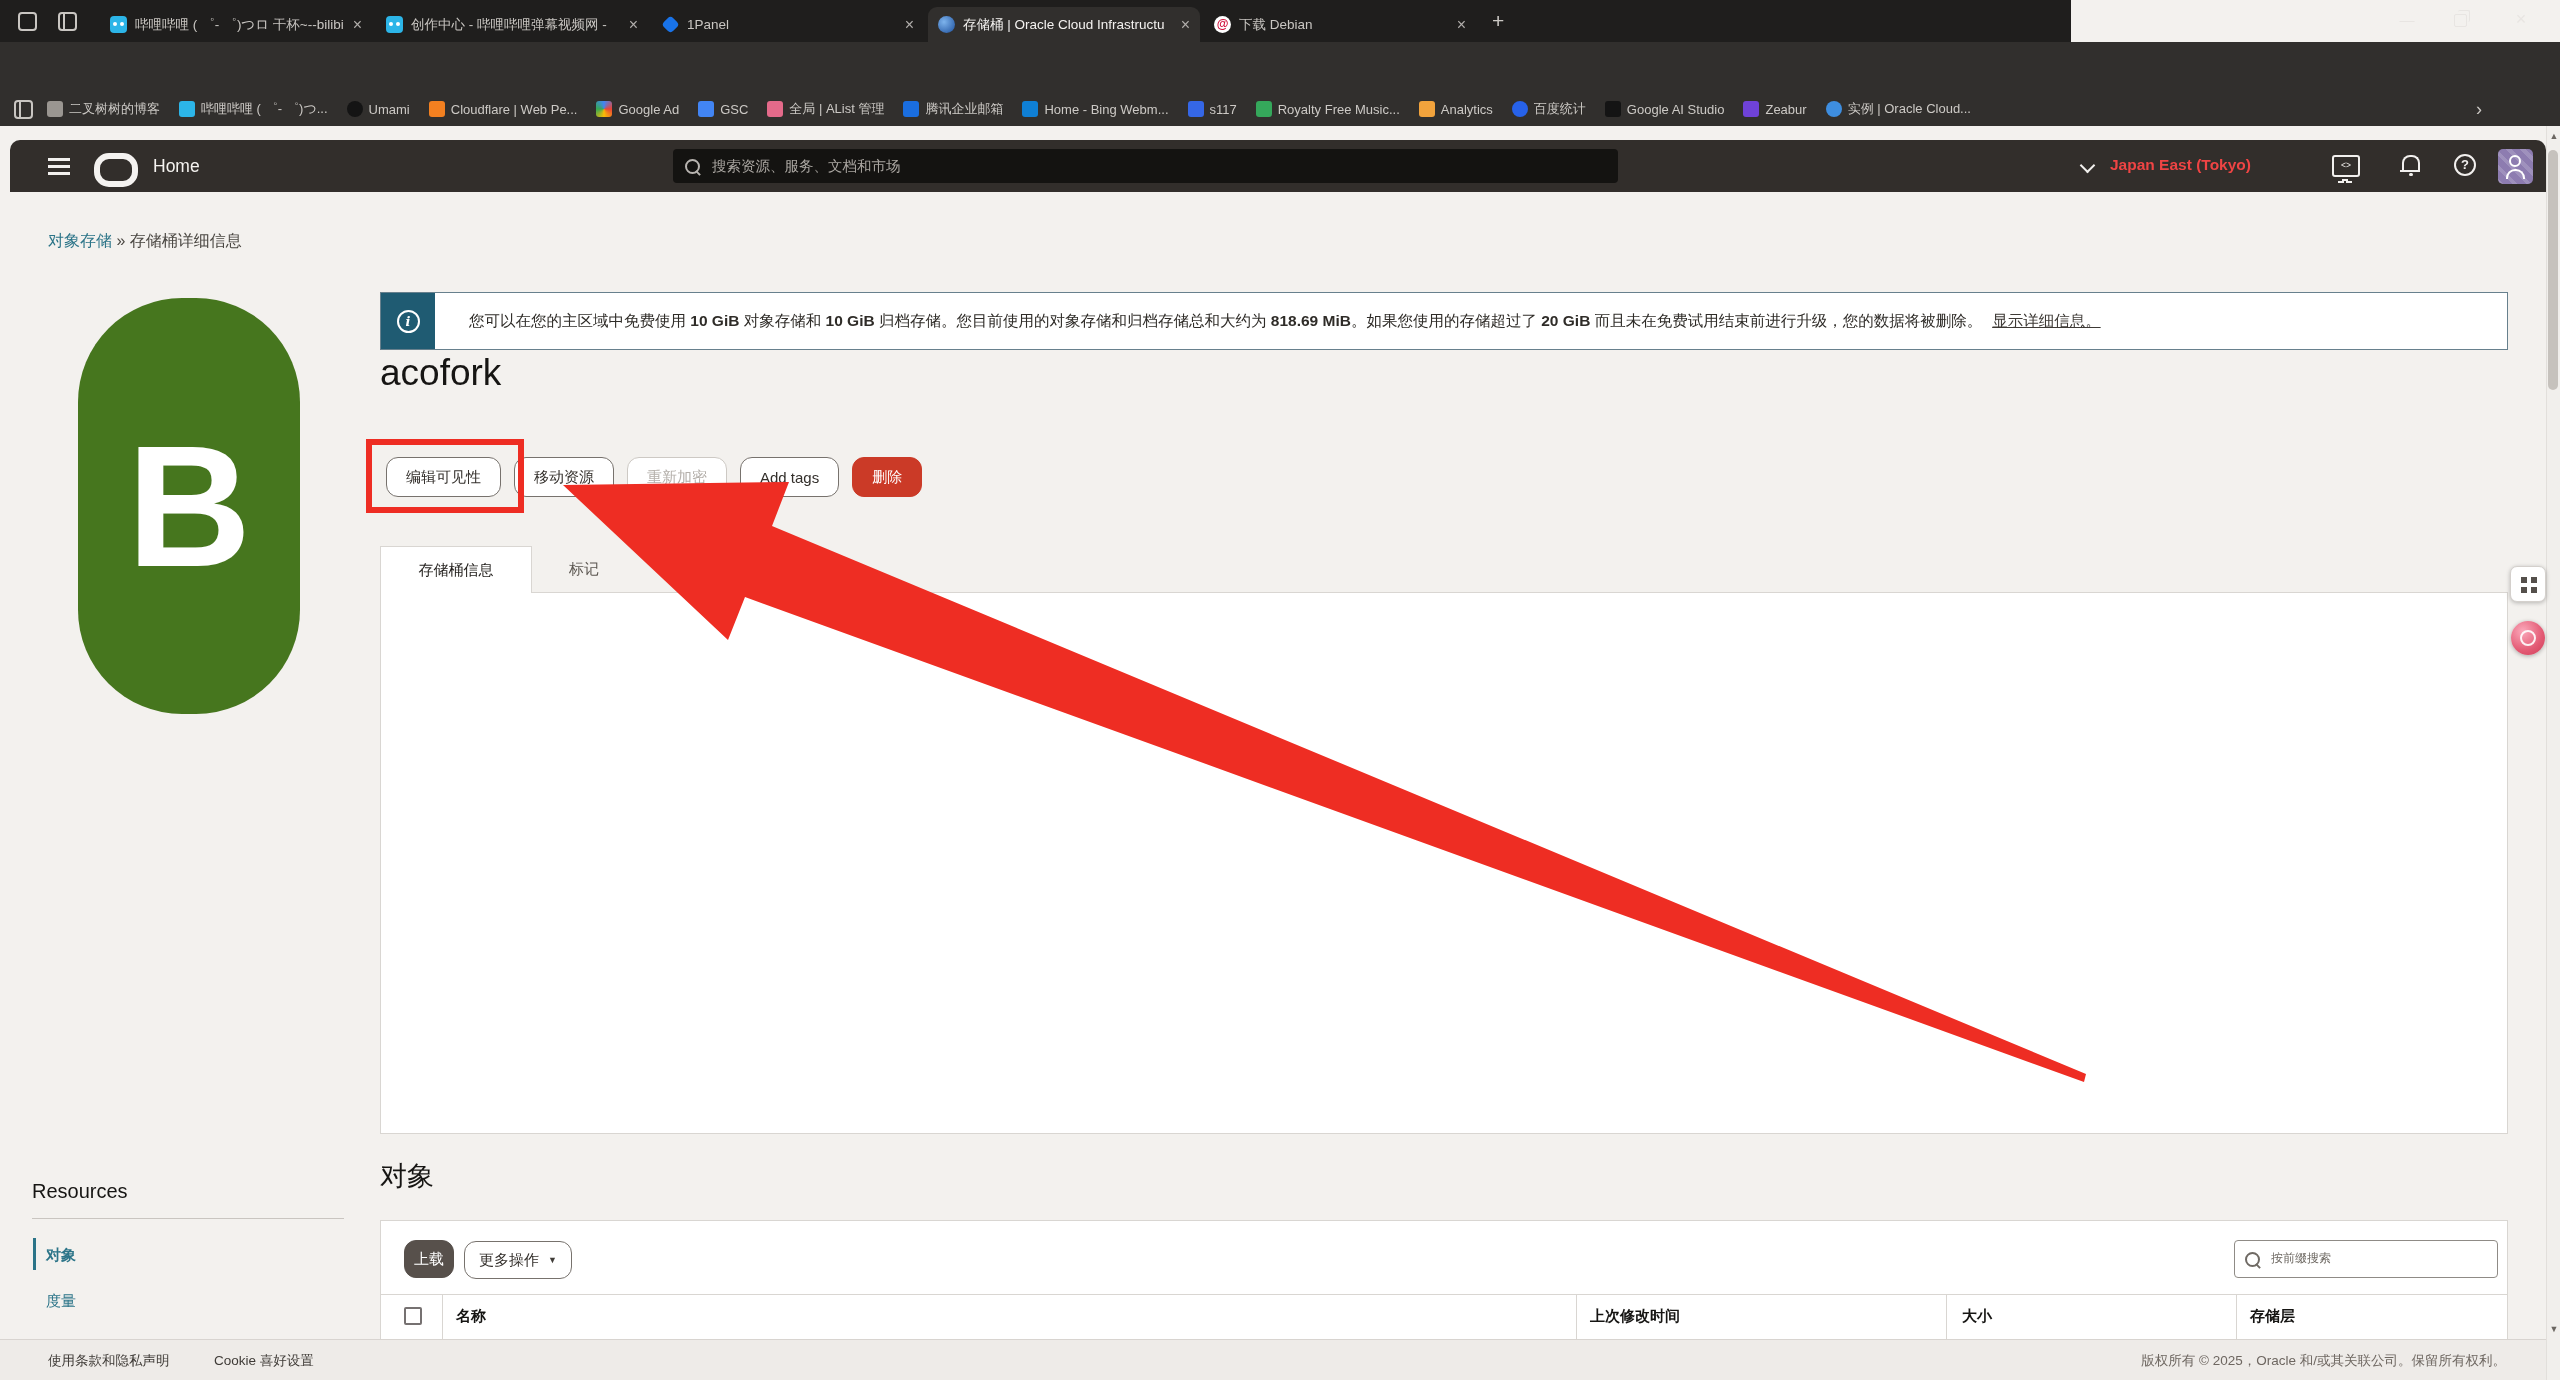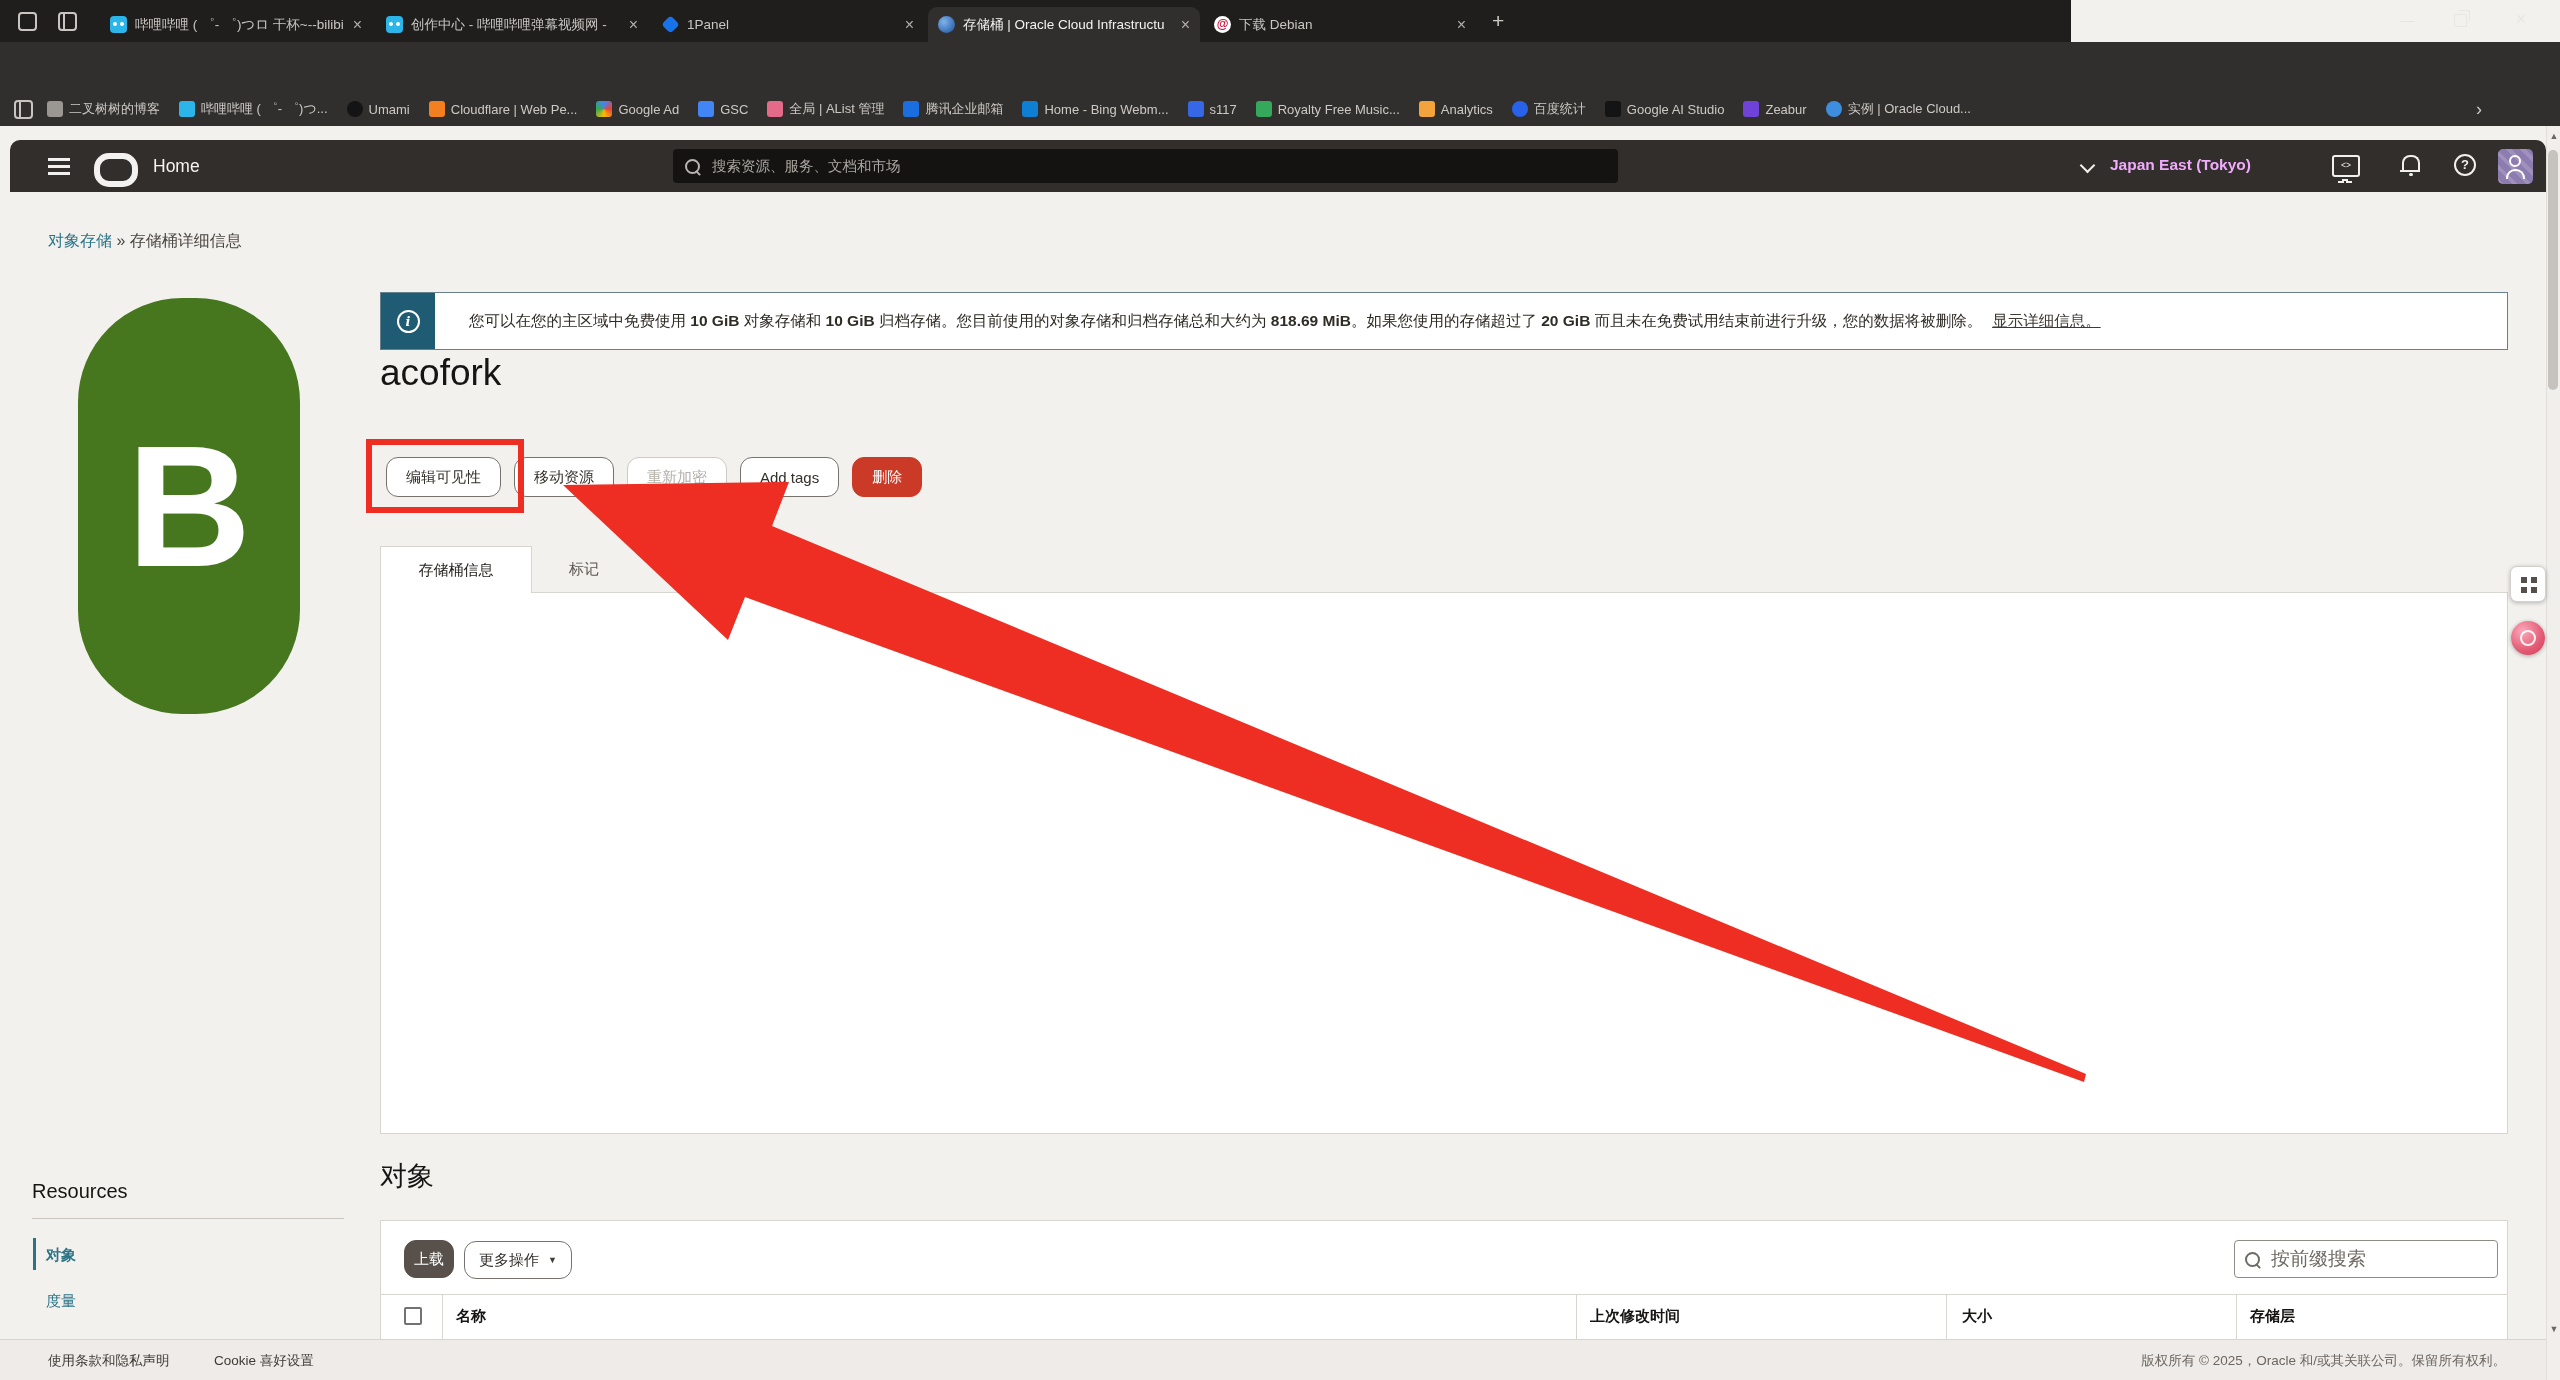--- a/index.html
+++ b/index.html
@@ -59,21 +59,21 @@
   .hamb{position:absolute;left:38px;top:18px;width:22px;height:2.5px;background:#f2f0ee;box-shadow:0 7px 0 #f2f0ee,0 14px 0 #f2f0ee}
   .oring{position:absolute;left:84px;top:13px;width:32px;height:22px;border:6.5px solid #f4f2f0;border-radius:15px}
   #brand{position:absolute;left:143px;top:16px;color:#f5f3f0;font-size:17.5px}
   #ocisearch{position:absolute;left:663px;top:9px;width:945px;height:34px;background:#141311;border-radius:4px;
              display:flex;align-items:center;gap:10px;padding:0 12px;box-sizing:border-box;color:#b8b4b0}
   #ocisearch input{background:transparent;border:none;outline:none;color:#d9d6d2;font-size:14.5px;width:100%;font-family:inherit}
   #ocisearch input::placeholder{color:#aaa6a1}
   .mag{width:11px;height:11px;border:2px solid currentColor;border-radius:50%;position:relative;display:inline-block;flex:none}
   .mag::after{content:"";position:absolute;width:2px;height:6px;background:currentColor;transform:rotate(-45deg);left:10px;top:9px}
   .chevdown{position:absolute;width:9px;height:9px;border-right:2.2px solid #f2f0ee;border-bottom:2.2px solid #f2f0ee;transform:rotate(45deg)}
-  #region{position:absolute;left:2100px;top:16px;color:#f0abfc;font-size:15.5px;font-weight:bold}
+  #region{position:absolute;left:2100px;top:16px;color:#ef4444;font-size:15.5px;font-weight:bold}
   .shellico{position:absolute;left:2322px;top:15px;width:24px;height:18px;border:2px solid #f2f0ee;border-radius:3px;color:#f2f0ee;
             font-size:8.5px;text-align:center;line-height:17px;letter-spacing:0}
   .shellico::after{content:"";position:absolute;left:8px;bottom:-6px;width:6px;height:2px;background:#f2f0ee;box-shadow:-4px 2px 0 -0px #f2f0ee,4px 2px 0 0 #f2f0ee}
   .bellico{position:absolute;left:2392px;top:15px;width:14px;height:13px;border:2px solid #f2f0ee;border-bottom:none;border-radius:8px 8px 0 0}
   .bellico::after{content:"";position:absolute;left:-4px;width:20px;bottom:-2px;height:2px;background:#f2f0ee}
   .bellico::before{content:"";position:absolute;left:5px;bottom:-6px;width:4px;height:3px;border-radius:2px;background:#f2f0ee}
   .helpico{position:absolute;left:2444px;top:14px;width:22px;height:22px;border:2px solid #f2f0ee;border-radius:50%;box-sizing:border-box;
            color:#f2f0ee;font-size:13px;font-weight:bold;text-align:center;line-height:18px}
   .ociavatar{position:absolute;left:2488px;top:9px;width:35px;height:35px;border-radius:5px;background:#8d7cb0;overflow:hidden}
   .ociavatar .stripes{position:absolute;inset:0;background:repeating-linear-gradient(45deg,rgba(255,255,255,.16) 0 4px,transparent 4px 10px)}
@@ -125,21 +125,21 @@
   #resources{position:absolute;left:32px;top:1180px}
   #restitle{font-size:20px;color:#161513}
   #resdiv{position:absolute;left:32px;top:1218px;width:312px;height:1px;background:#c9c5c0}
   .resitem{position:absolute;left:46px;font-size:15px}
   .resbar{position:absolute;left:33px;top:1238px;width:3px;height:32px;background:#2b7488}
 
   #objheading{position:absolute;left:380px;top:1158px;font-size:27px}
   #card2{position:absolute;left:380px;top:1220px;width:2128px;height:119px;background:#fff;border:1px solid #d9d6d2;border-bottom:none;box-sizing:border-box}
   #searchbox2{position:absolute;left:2234px;top:1240px;width:264px;height:38px;border:1px solid #8f8b86;border-radius:4px;background:#fff;
               display:flex;align-items:center;gap:9px;padding:0 10px;box-sizing:border-box;color:#6f6a64}
-  #searchbox2 input{border:none;outline:none;font-size:19px;width:100%;font-family:Liberation Serif, serif;color:#403c38}
+  #searchbox2 input{border:none;outline:none;font-size:12px;width:100%;font-family:Liberation Mono, monospace;color:#403c38}
   #searchbox2 input::placeholder{color:#6f6a64}
   #theadrow{position:absolute;left:381px;top:1294px;width:2126px;height:45px;background:#fff;border-top:1px solid #d9d6d2}
   .thcell{position:absolute;top:13px;font-size:15px;font-weight:bold;color:#161513}
   .vline{position:absolute;top:1294px;width:1px;height:45px;background:#d9d6d2;z-index:5}
   .cbx{position:absolute;left:404px;top:1307px;width:18px;height:18px;border:2px solid #767171;border-radius:2px;background:#fff;box-sizing:border-box}
 
   #footer{position:absolute;left:0;top:1339px;width:2560px;height:41px;background:#eeebe8;border-top:1px solid #d8d4d0;box-sizing:border-box;z-index:20}
   .ftl{position:absolute;top:12px;font-size:13.5px;color:#3f3b37}
   #ftcopy{position:absolute;top:12px;right:54px;font-size:13.5px;color:#6e6761}
 

